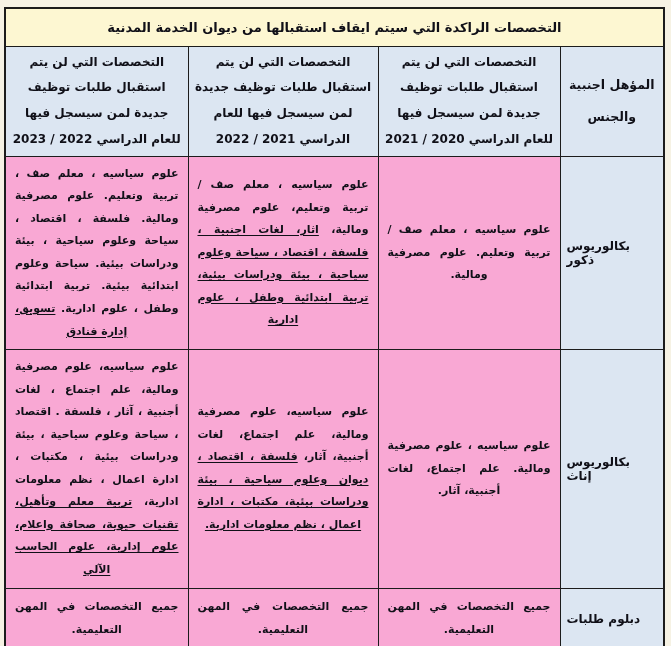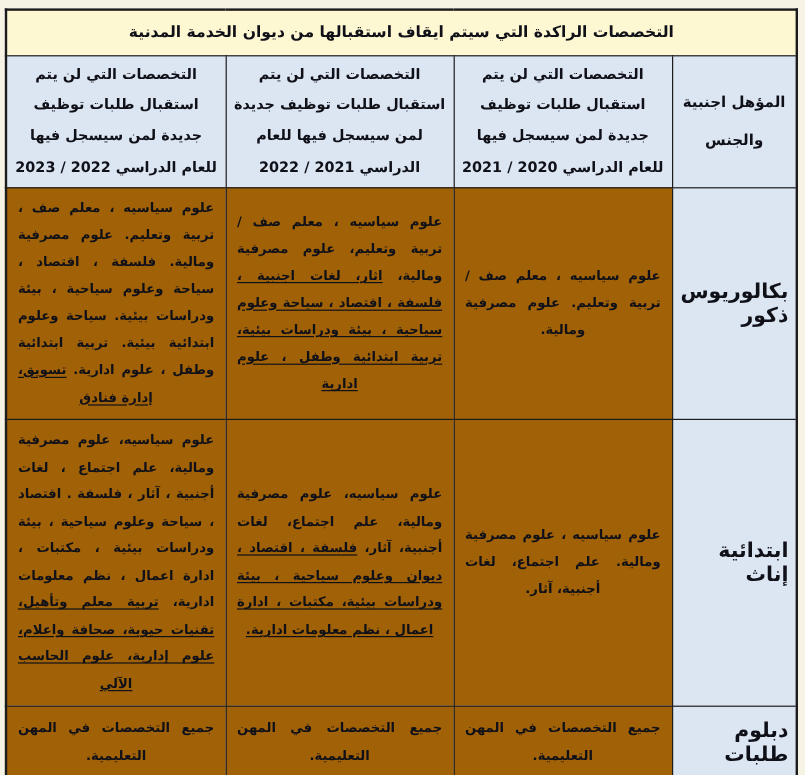--- a/index.html
+++ b/index.html
@@ -36,25 +36,25 @@
   th.head {
     background: var(--header-bg, #dce6f2);
     font-size: 12px;
     line-height: 2.15;
     text-align: center;
     font-weight: bold;
   }
   th.head.qual { line-height: 2.6; font-size: 12.5px; }
   .label-cell {
     background: var(--header-bg, #dce6f2);
-    font-size: 17px;
-    text-align: right;
+    font-size: 12px;
+    text-align: left;
   }
   .cell {
-    background: #a16207;
+    background: #f9a8d4;
     font-size: 11px;
     line-height: 2.05;
     text-align: justify;
     text-align-last: center;
     padding: 6px 9px;
   }
   tr.r1 { height: 142px; }
   tr.r2 { height: 178px; }
   tr.r3 { height: 62px; }
   tr.r4 { height: 88px; }
@@ -81,21 +81,21 @@
         <th class="head">التخصصات التي لن يتم استقبال طلبات توظيف جديدة لمن سيسجل فيها للعام الدراسي 2021 / 2022</th>
         <th class="head">التخصصات التي لن يتم استقبال طلبات توظيف جديدة لمن سيسجل فيها للعام الدراسي 2022 / 2023</th>
       </tr>
       <tr class="data-row r1">
         <td class="label-cell">بكالوريوس ذكور</td>
         <td class="cell"><span>علوم سياسيه ، معلم صف / تربية وتعليم. علوم مصرفية ومالية.</span></td>
         <td class="cell"><span>علوم سياسيه ، معلم صف / تربية وتعليم، علوم مصرفية ومالية، </span><span class="u">اثار، لغات اجنبية ، فلسفة ، اقتصاد ، سياحة وعلوم سياحية ، بيئة ودراسات بيئية، تربية ابتدائية وطفل ، علوم ادارية</span></td>
         <td class="cell"><span>علوم سياسيه ، معلم صف ، تربية وتعليم. علوم مصرفية ومالية. فلسفة ، اقتصاد ، سياحة وعلوم سياحية ، بيئة ودراسات بيئية. سياحة وعلوم ابتدائية بيئية. تربية ابتدائية وطفل ، علوم ادارية. </span><span class="u">تسويق، إدارة فنادق</span></td>
       </tr>
       <tr class="data-row r2">
-        <td class="label-cell">ابتدائية إناث</td>
+        <td class="label-cell">بكالوريوس إناث</td>
         <td class="cell"><span>علوم سياسيه ، علوم مصرفية ومالية. علم اجتماع، لغات أجنبية، آثار.</span></td>
         <td class="cell"><span>علوم سياسيه، علوم مصرفية ومالية، علم اجتماع، لغات أجنبية،  آثار،  </span><span class="u">فلسفة ، اقتصاد ، ديوان وعلوم سياحية ، بيئة ودراسات بيئية، مكتبات ، ادارة اعمال ، نظم معلومات ادارية.</span></td>
         <td class="cell"><span>علوم سياسيه، علوم مصرفية ومالية، علم اجتماع ، لغات أجنبية ،  آثار ،  فلسفة . اقتصاد ، سياحة وعلوم سياحية ، بيئة ودراسات بيئية ، مكتبات ، ادارة اعمال ، نظم معلومات ادارية، </span><span class="u">تربية معلم وتأهيل، تقنيات حيوية، صحافة واعلام، علوم إدارية، علوم الحاسب الآلي</span></td>
       </tr>
       <tr class="data-row r3">
         <td class="label-cell">دبلوم طلبات</td>
         <td class="cell"><span>جميع التخصصات في المهن التعليمية.</span></td>
         <td class="cell"><span>جميع التخصصات في المهن التعليمية.</span></td>
         <td class="cell"><span>جميع التخصصات في المهن التعليمية.</span></td>
       </tr>

